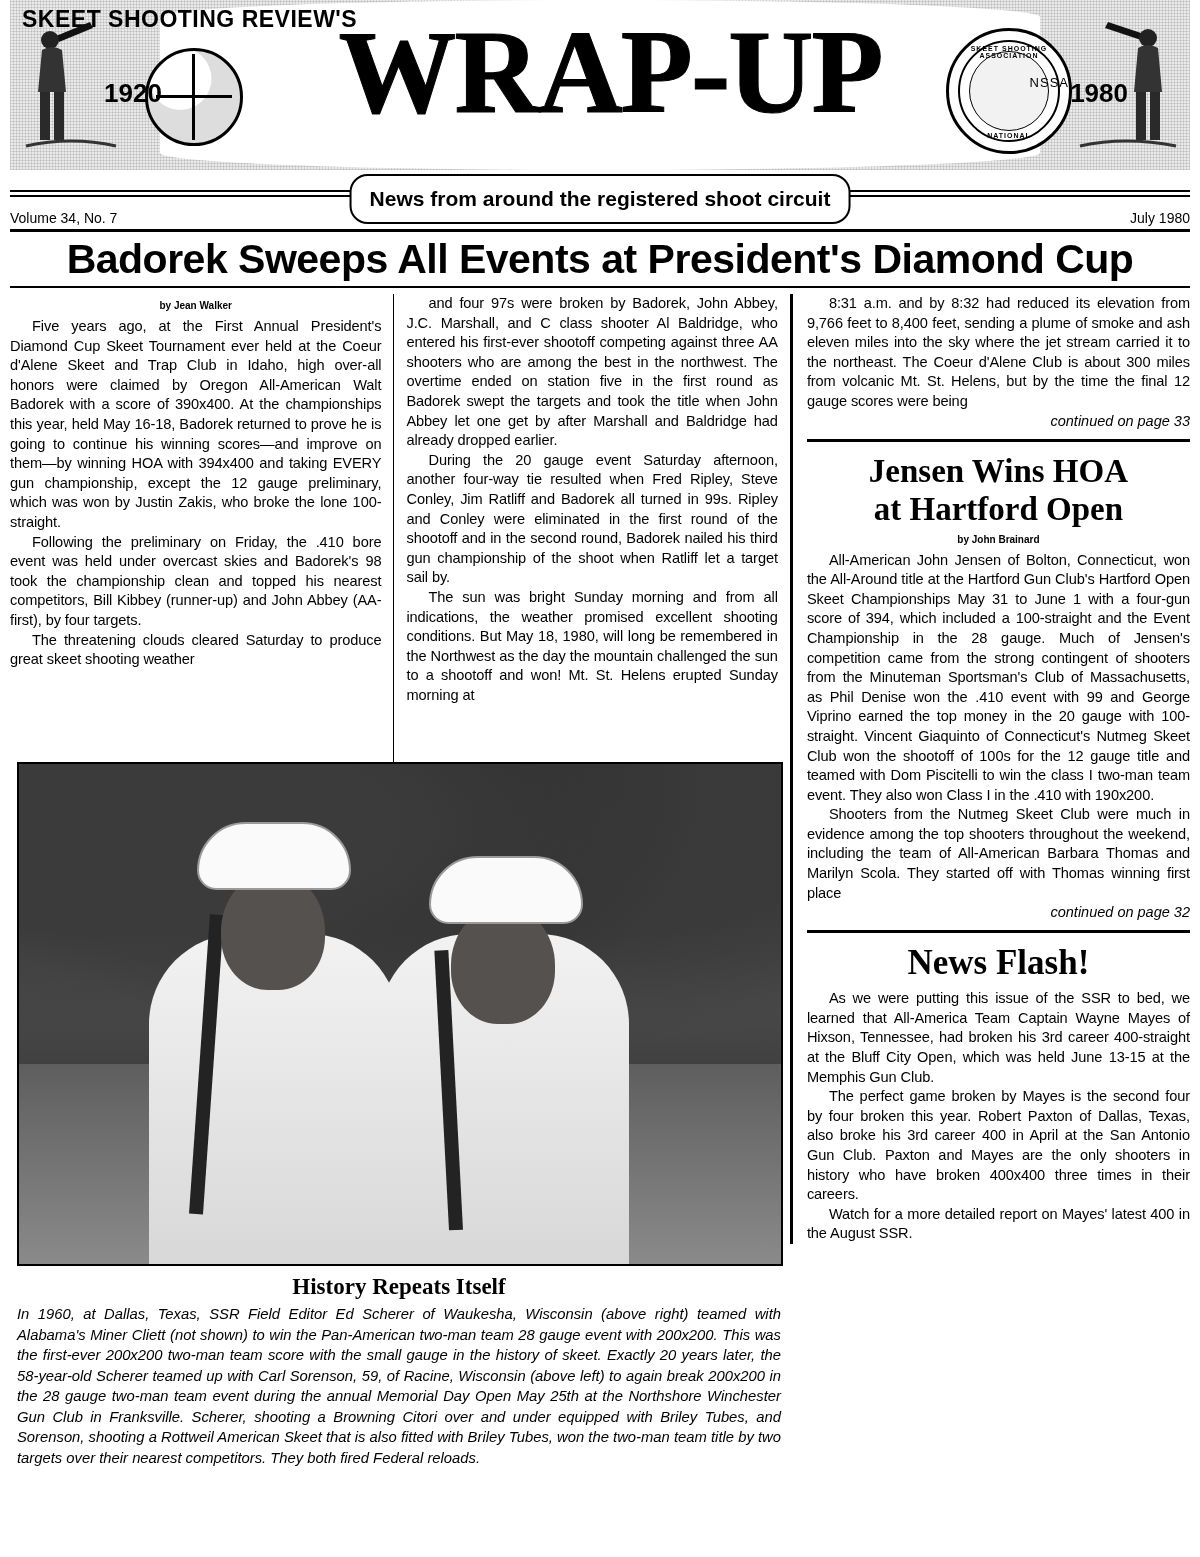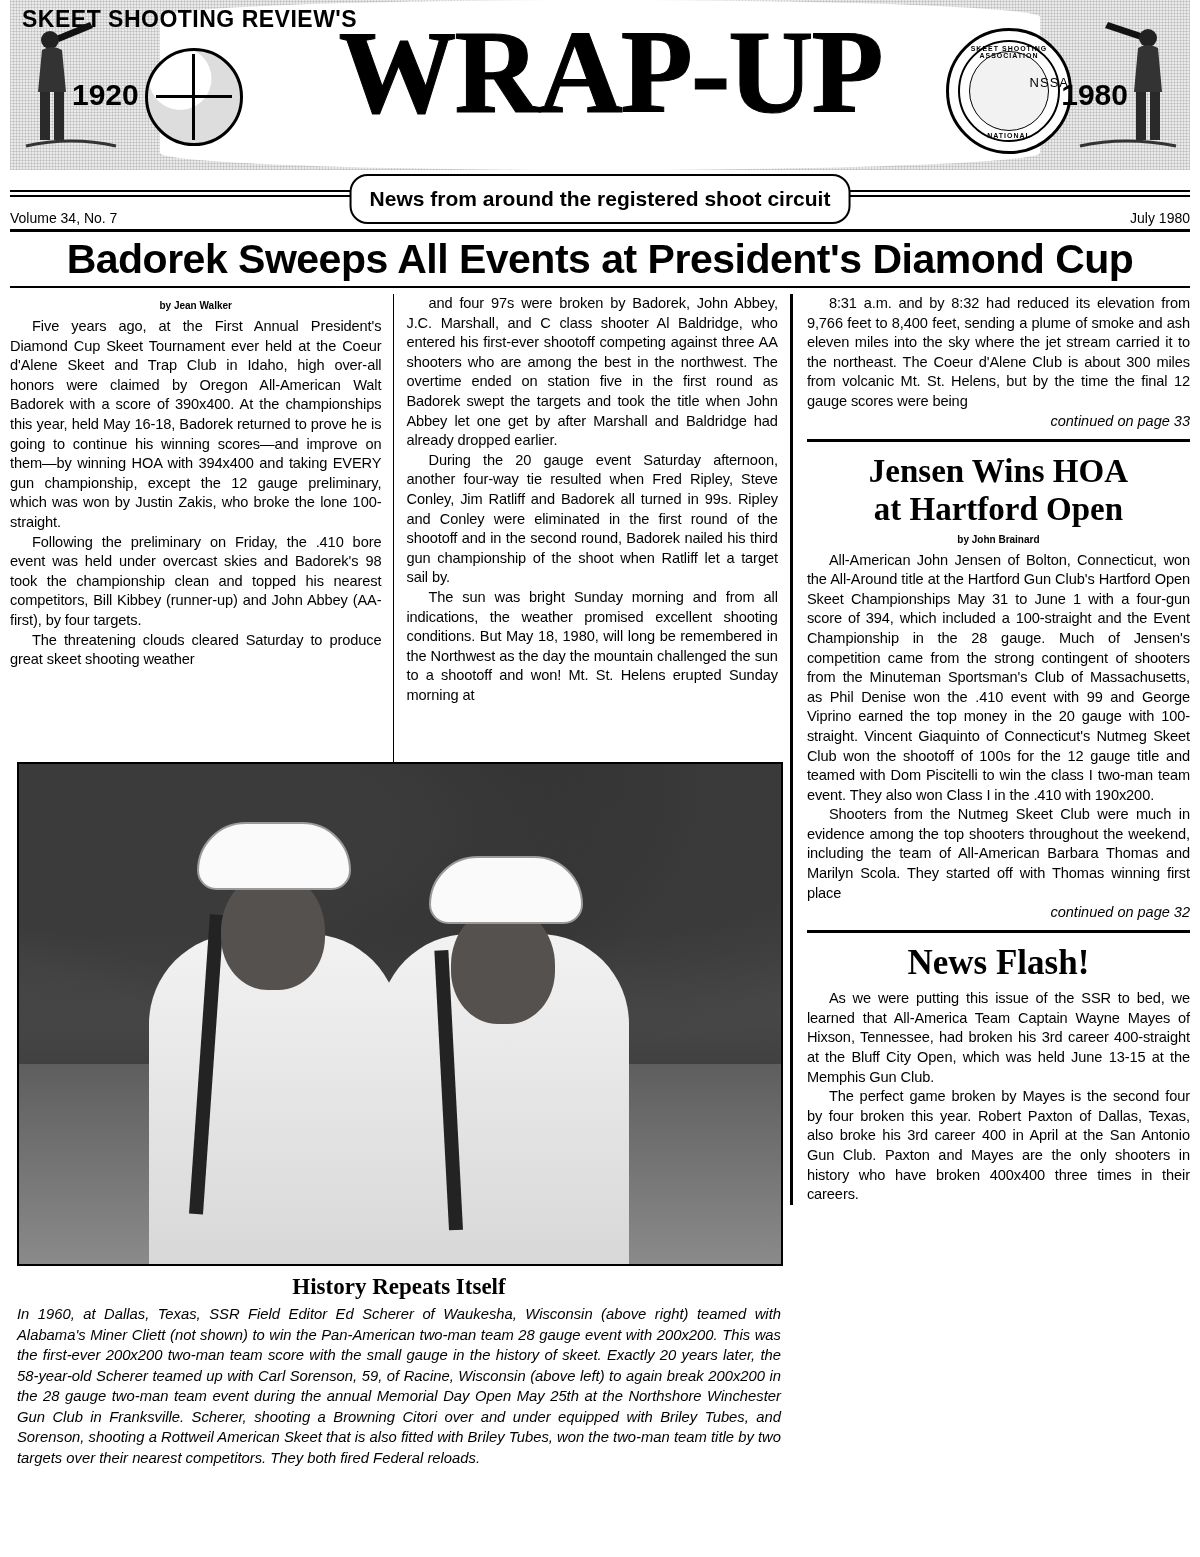--- a/index.html
+++ b/index.html
@@ -68,23 +68,24 @@
     letter-spacing: -2px;
     z-index: 4;
     color: #000;
     padding-left: 20px;
     -webkit-text-stroke: 1px #000;
   }
   .year-left, .year-right {
     position: absolute;
     top: 78px;
     font-weight: bold;
-    font-size: 30px;
+    font-size: 26px;
     z-index: 6;
     font-family: "Liberation Sans", sans-serif;
+    padding-left: 32px;
   }
   .year-left { left: 62px; }
   .year-right { right: 62px; }
 
   .globe {
     position: absolute;
     left: 135px;
     top: 48px;
     width: 92px;
     height: 92px;
@@ -448,20 +449,21 @@
       <div class="byline">by John Brainard</div>
       <p class="body">All-American John Jensen of Bolton, Connecticut, won the All-Around title at the Hartford Gun Club's Hartford Open Skeet Championships May 31 to June 1 with a four-gun score of 394, which included a 100-straight and the Event Championship in the 28 gauge. Much of Jensen's competition came from the strong contingent of shooters from the Minuteman Sportsman's Club of Massachusetts, as Phil Denise won the .410 event with 99 and George Viprino earned the top money in the 20 gauge with 100-straight. Vincent Giaquinto of Connecticut's Nutmeg Skeet Club won the shootoff of 100s for the 12 gauge title and teamed with Dom Piscitelli to win the class I two-man team event. They also won Class I in the .410 with 190x200.</p>
       <p class="body">Shooters from the Nutmeg Skeet Club were much in evidence among the top shooters throughout the weekend, including the team of All-American Barbara Thomas and Marilyn Scola. They started off with Thomas winning first place</p>
       <div class="cont">continued on page 32</div>
 
       <div class="rule-col"></div>
 
       <div class="newsflash-head">News Flash!</div>
       <p class="body">As we were putting this issue of the SSR to bed, we learned that All-America Team Captain Wayne Mayes of Hixson, Tennessee, had broken his 3rd career 400-straight at the Bluff City Open, which was held June 13-15 at the Memphis Gun Club.</p>
       <p class="body">The perfect game broken by Mayes is the second four by four broken this year. Robert Paxton of Dallas, Texas, also broke his 3rd career 400 in April at the San Antonio Gun Club. Paxton and Mayes are the only shooters in history who have broken 400x400 three times in their careers.</p>
+      <p class="body">Watch for a more detailed report on Mayes' latest 400 in the August SSR.</p>
     </div>
   </div>
 
   <div class="lower-left">
     <div class="photo">
       <div class="trees"></div>
       <div class="ground"></div>
       <div class="man left"></div>
       <div class="man right"></div>
       <div class="gun left"></div>

